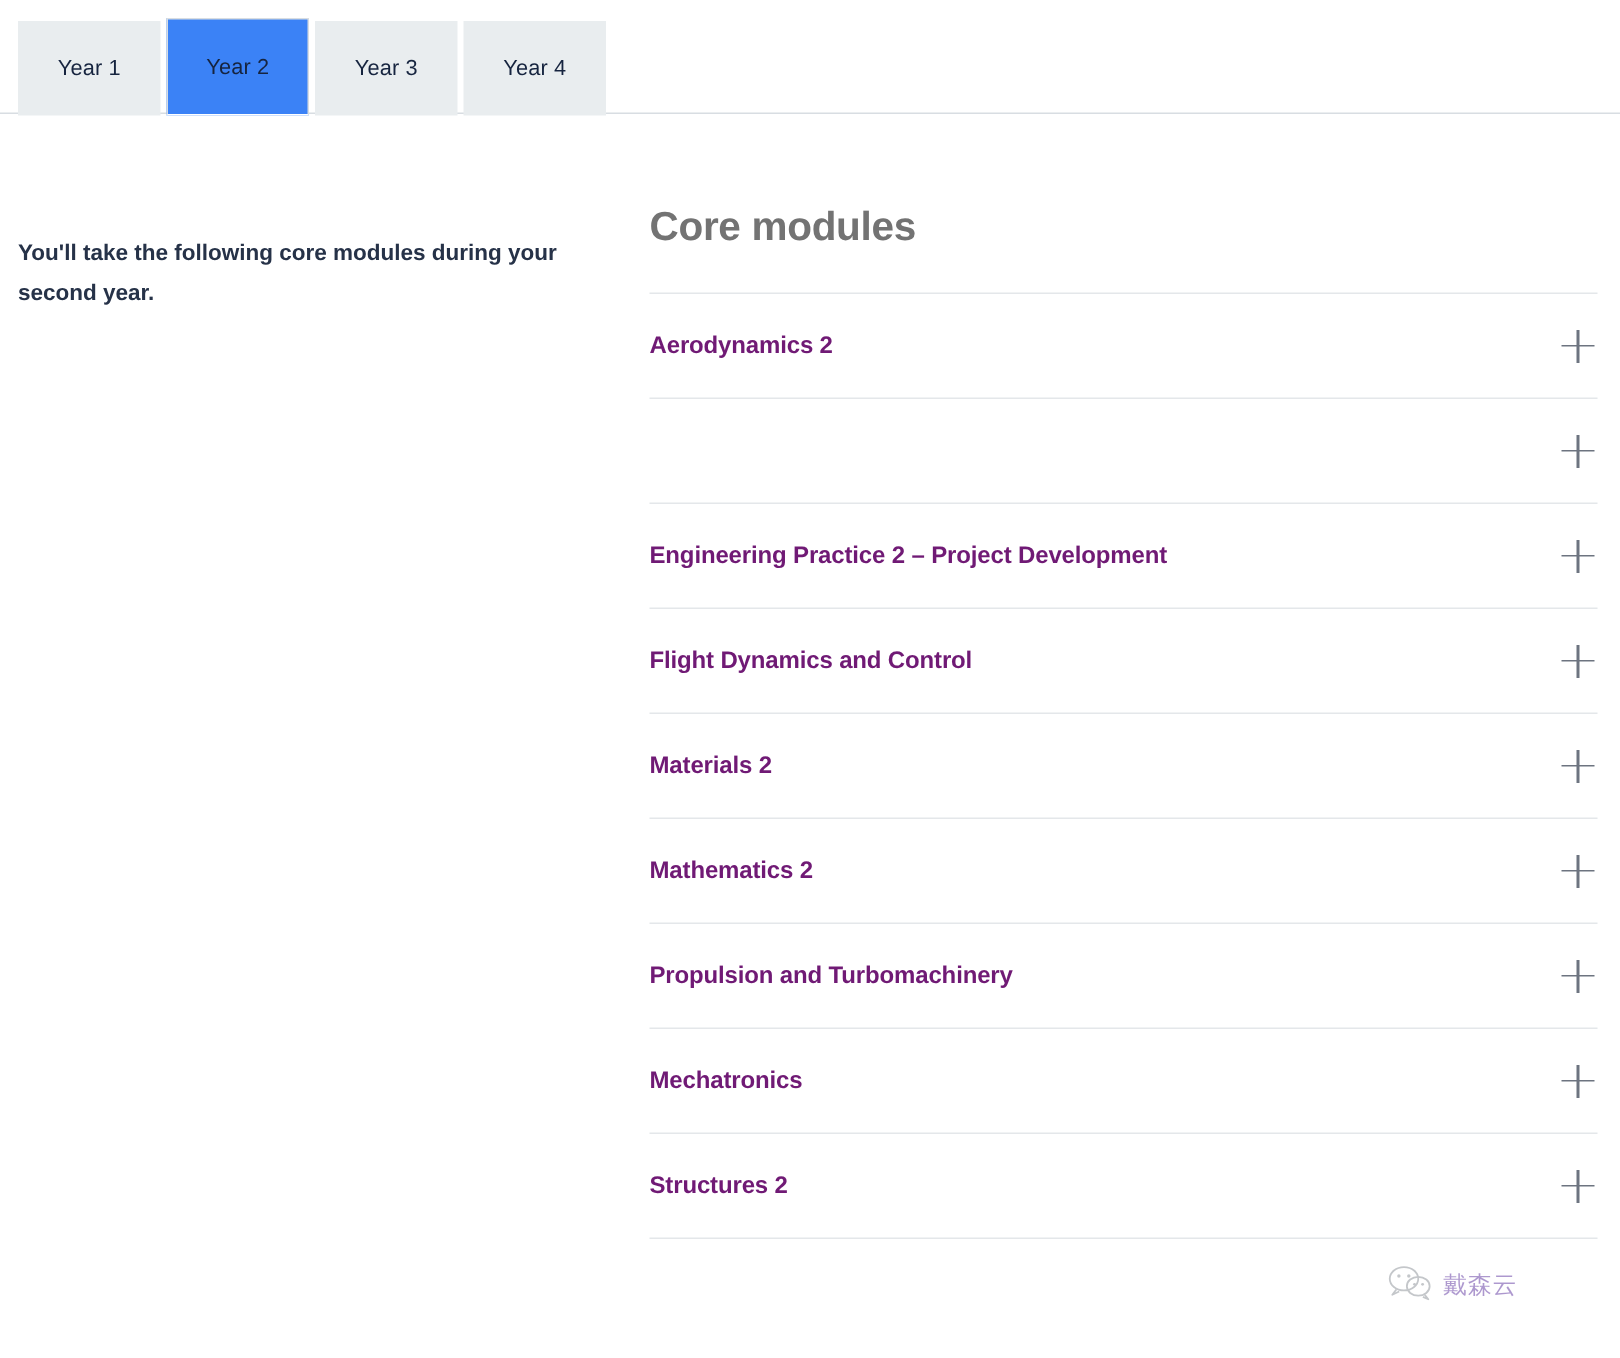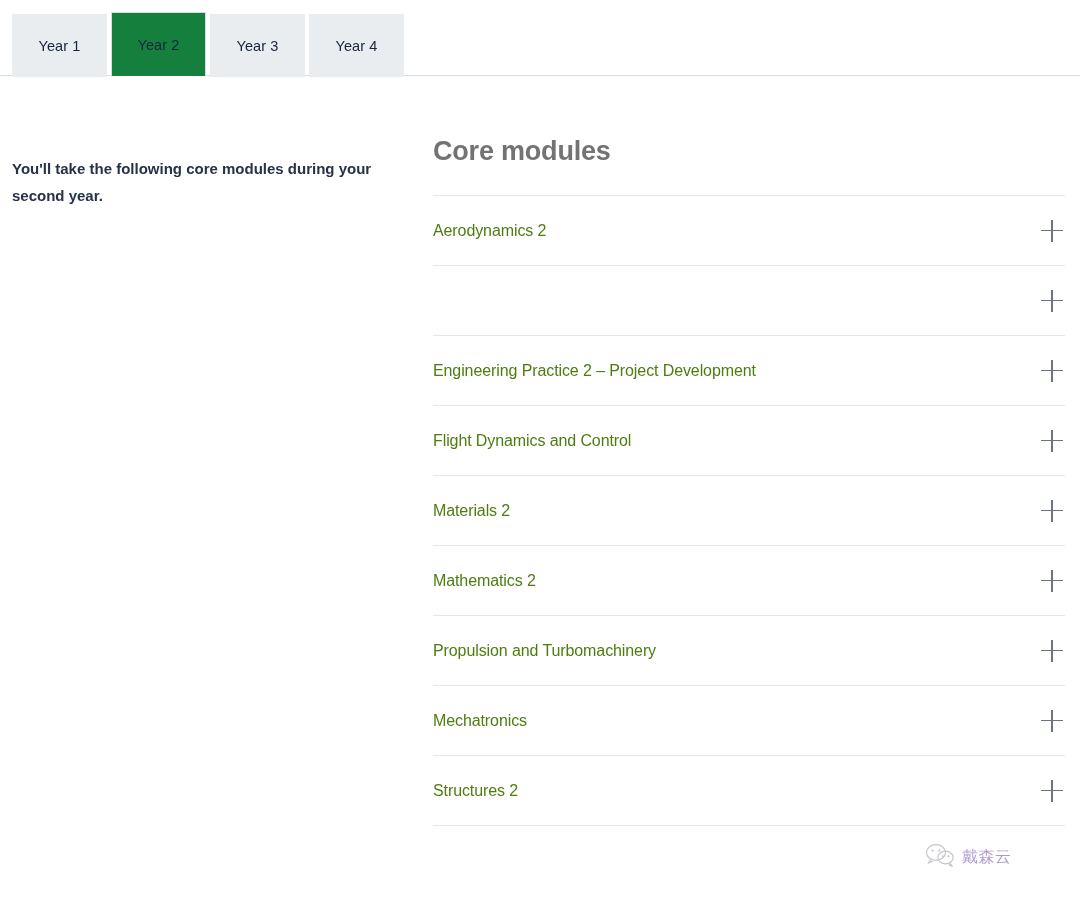--- a/index.html
+++ b/index.html
@@ -51,21 +51,21 @@
     color: #16243f;
     font-size: 14.5px;
     font-weight: normal;
     letter-spacing: 0.1px;
     cursor: pointer;
     border: none;
     position: relative;
     z-index: 1;
   }
   .tab.active {
-    background: #15803d;
+    background: #3b82f6;
     border: 1px solid #d8dde2;
     border-bottom: 1px solid #ffffff;
     height: 65px;
     z-index: 3;
   }
 
   
   .intro {
     position: absolute;
     left: 12px;
@@ -100,22 +100,22 @@
   .module-item {
     position: relative;
     height: 69px;
     border-bottom: 1px solid #e4e7ea;
     display: flex;
     align-items: center;
     cursor: pointer;
   }
   .module-label {
     font-size: 16px;
-    font-weight: normal;
-    color: #4d7c0f;
+    font-weight: bold;
+    color: #701a75;
     letter-spacing: -0.1px;
   }
   .plus-icon {
     position: absolute;
     right: 2px;
     top: 50%;
     transform: translateY(-50%);
     width: 22px;
     height: 22px;
     cursor: pointer;

